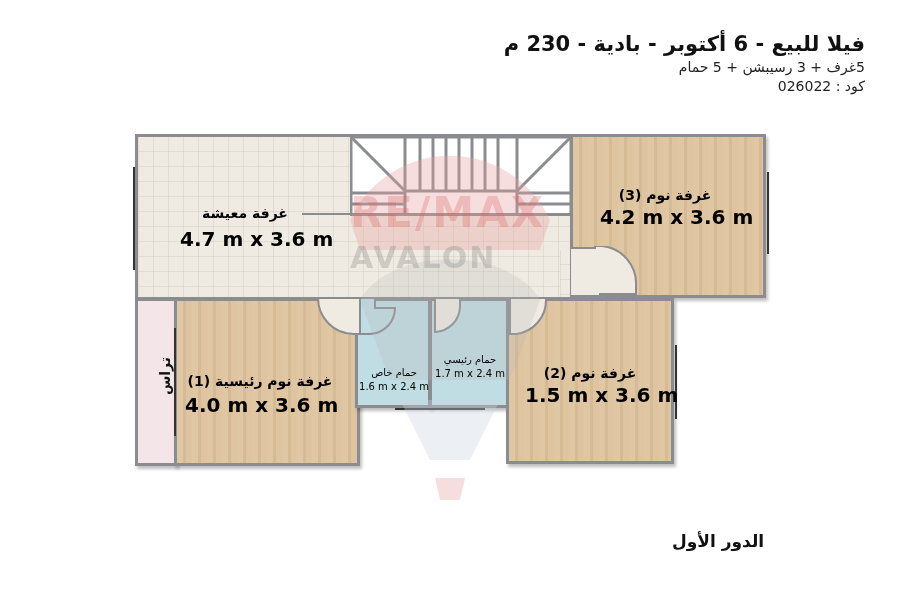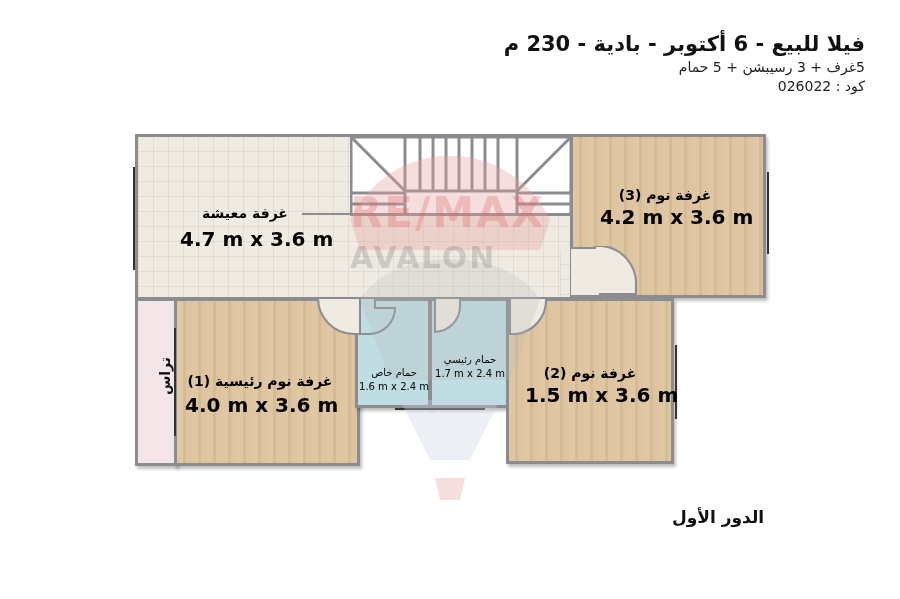--- a/index.html
+++ b/index.html
@@ -5,21 +5,21 @@
     html, body { margin: 0; padding: 0; }
     body {
       width: 900px; height: 599px; background: #ffffff;
       position: relative; overflow: hidden;
       font-family: "DejaVu Sans", sans-serif; color: #111;
     }
     .header { position: absolute; right: 35px; top: 30px; text-align: right; direction: rtl; }
     .title { font-size: 21px; font-weight: bold; line-height: 28px; color: #111; }
     .subtitle { font-size: 14px; line-height: 19px; color: #222; text-align: right; }
     .code { font-size: 14px; line-height: 19px; color: #222; }
-    .floor-label { position: absolute; left: 672px; top: 507px; font-size: 17px; font-weight: bold; direction: rtl; }
+    .floor-label { position: absolute; left: 672px; top: 531px; font-size: 17px; font-weight: bold; direction: rtl; }
 
     .plan { position: absolute; left: 0; top: 0; width: 900px; height: 599px; }
     .room { position: absolute; box-sizing: border-box; }
     .wood {
       background-color: #dcc19a;
       background-image:
         repeating-linear-gradient(90deg, rgba(255,255,255,0.10) 0 6px, rgba(0,0,0,0.03) 6px 9px, rgba(255,255,255,0.06) 9px 15px);
     }
     .tile {
       background-color: #efebe2;

